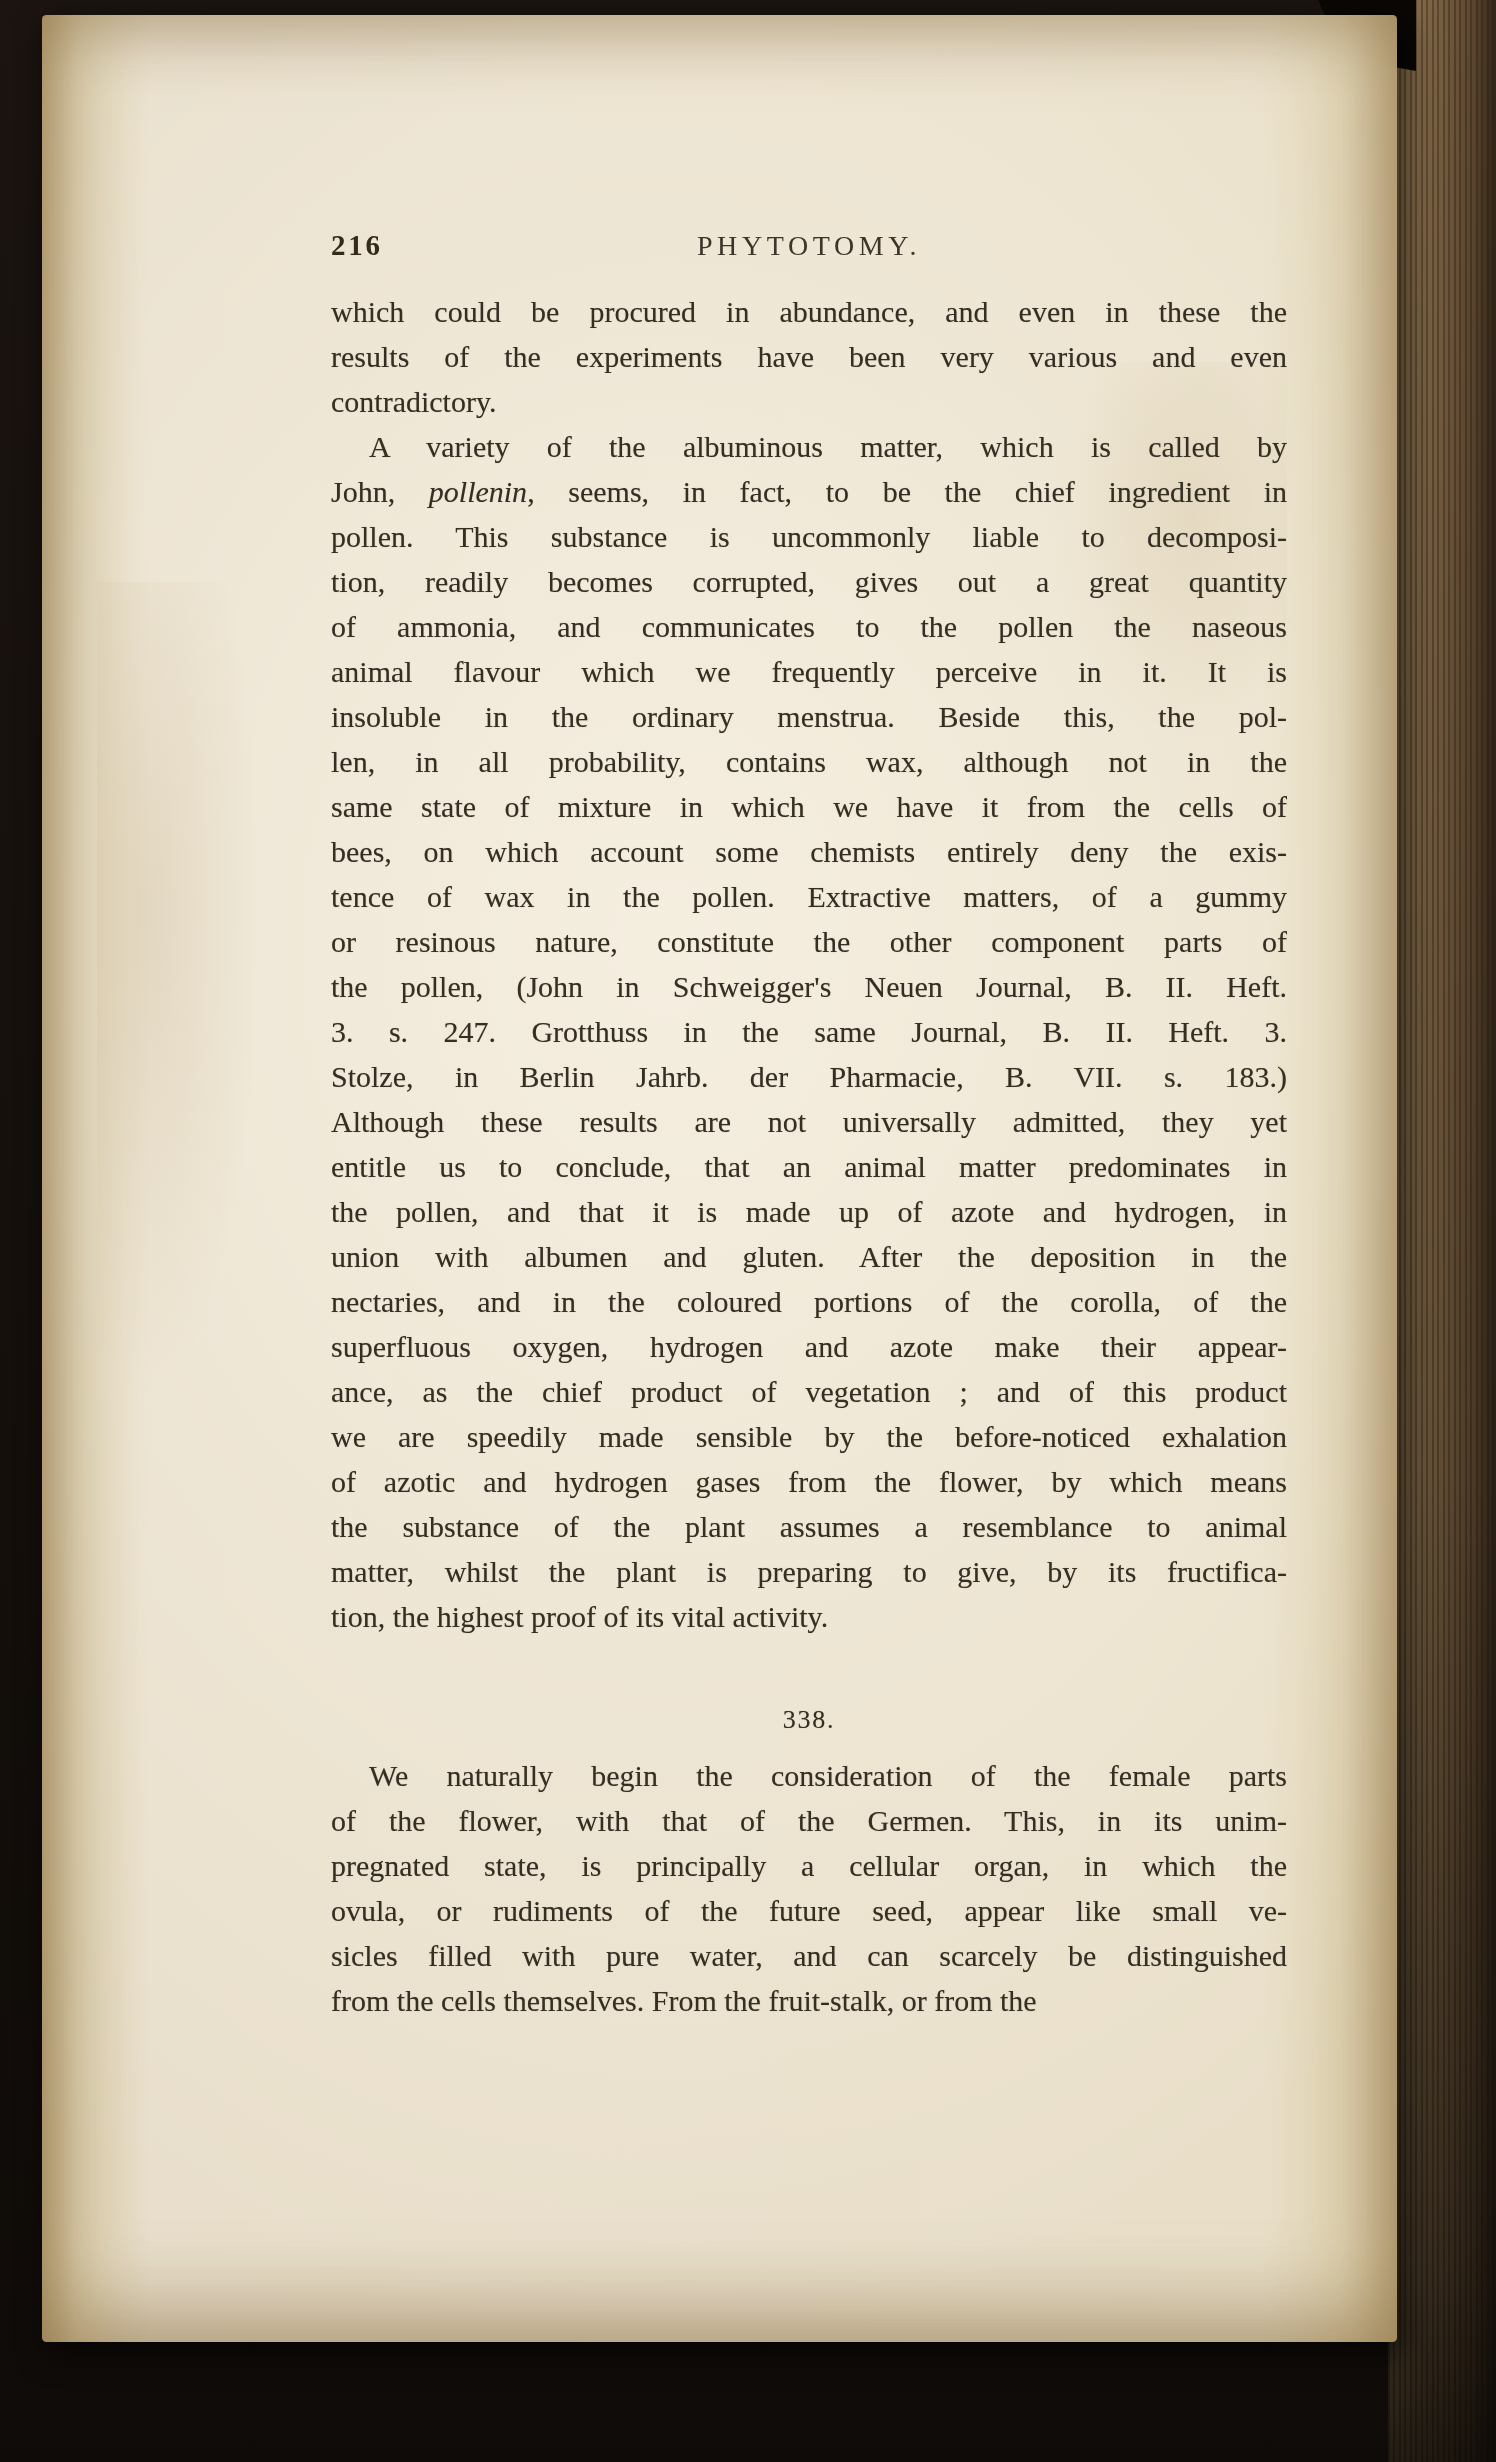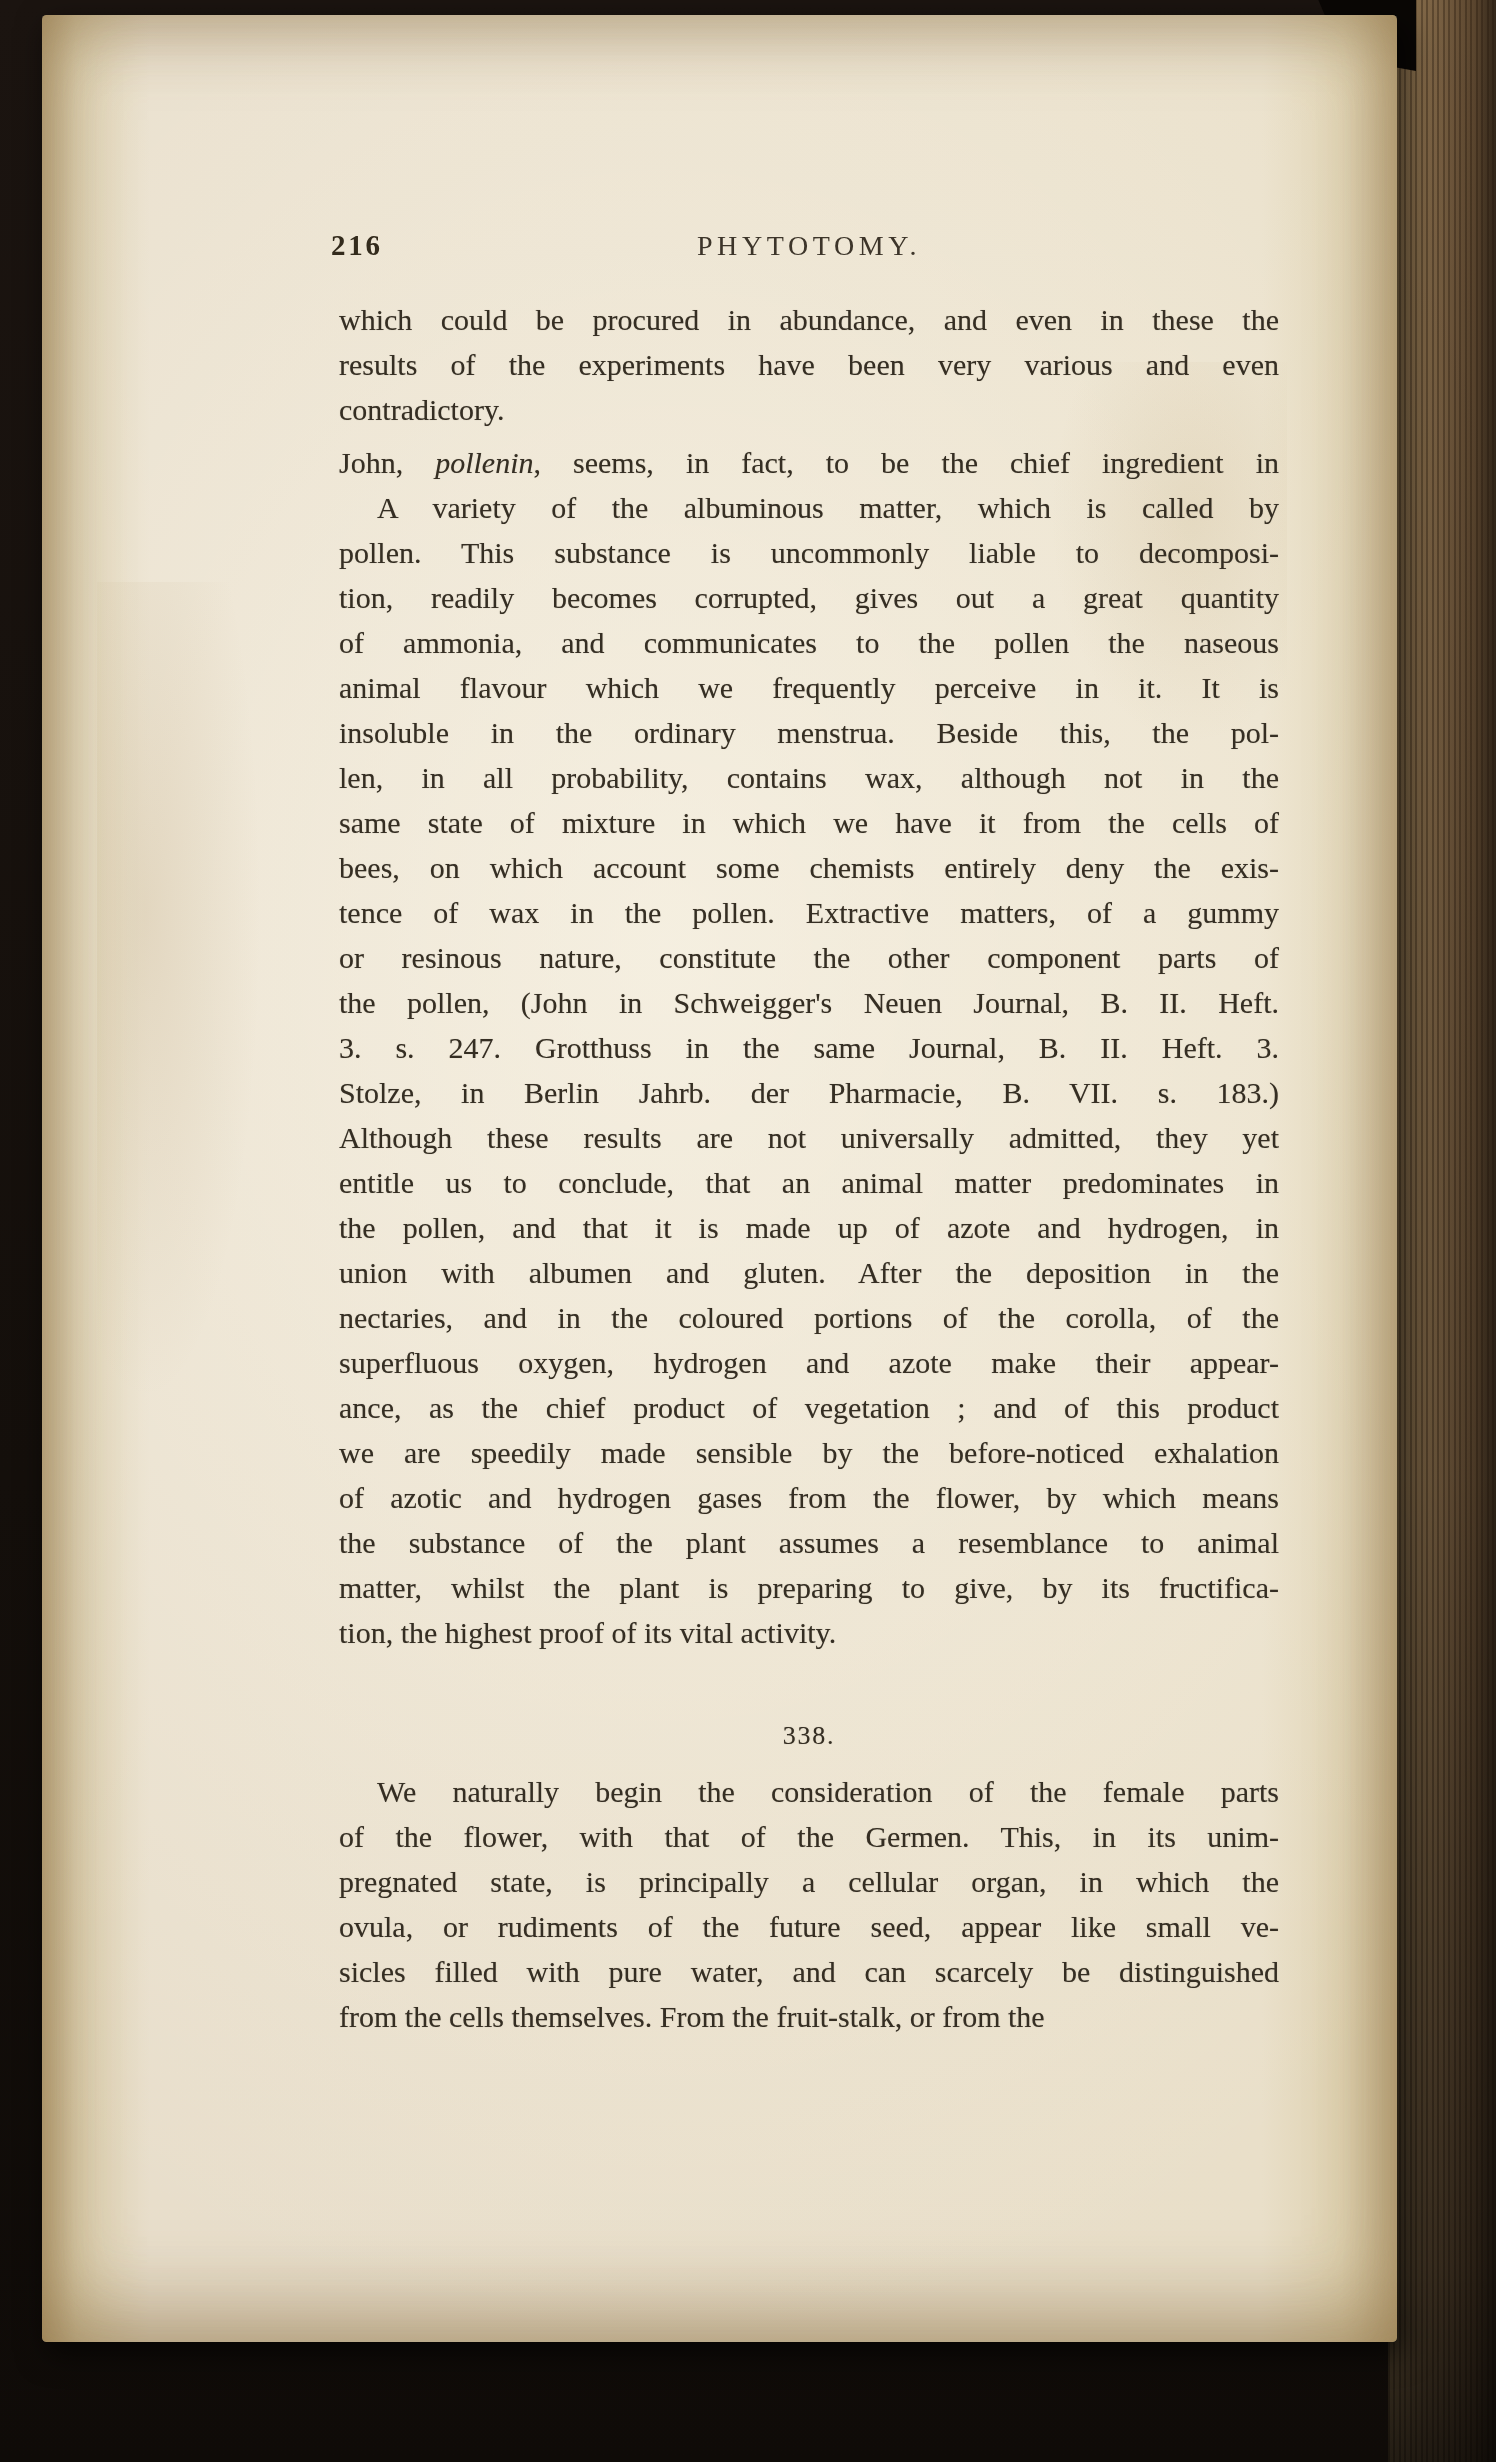--- a/index.html
+++ b/index.html
@@ -81,21 +81,21 @@
   .head-spacer { width: 101px; }
 
   .content {
     position: absolute; left: 289px; top: 274px;
     width: 956px;
     font-size: 30px;
     line-height: 45px;
     color: #352e23;
     text-shadow: 0 0 0.9px rgba(53,46,35,0.35);
   }
-  .paragraph { margin: 8px; }
+  .paragraph { margin: 0; }
   .line {
     text-align: justify;
     text-align-last: justify;
   }
   .line.last {
     text-align-last: left;
   }
   .line.indent {
     text-indent: 38px;
   }
@@ -125,22 +125,22 @@
       <span class="head-spacer"></span>
     </div>
 
     <div class="content">
         <div class="paragraph">
           <div class="line">which could be procured in abundance, and even in these the</div>
           <div class="line">results of the experiments have been very various and even</div>
           <div class="line last">contradictory.</div>
         </div>
         <div class="paragraph">
+          <div class="line indent">A variety of the albuminous matter, which is called by</div>
           <div class="line">John, <i>pollenin</i>, seems, in fact, to be the chief ingredient in</div>
-          <div class="line indent">A variety of the albuminous matter, which is called by</div>
           <div class="line">pollen. This substance is uncommonly liable to decomposi-</div>
           <div class="line">tion, readily becomes corrupted, gives out a great quantity</div>
           <div class="line">of ammonia, and communicates to the pollen the naseous</div>
           <div class="line">animal flavour which we frequently perceive in it. It is</div>
           <div class="line">insoluble in the ordinary menstrua. Beside this, the pol-</div>
           <div class="line">len, in all probability, contains wax, although not in the</div>
           <div class="line">same state of mixture in which we have it from the cells of</div>
           <div class="line">bees, on which account some chemists entirely deny the exis-</div>
           <div class="line">tence of wax in the pollen. Extractive matters, of a gummy</div>
           <div class="line">or resinous nature, constitute the other component parts of</div>

